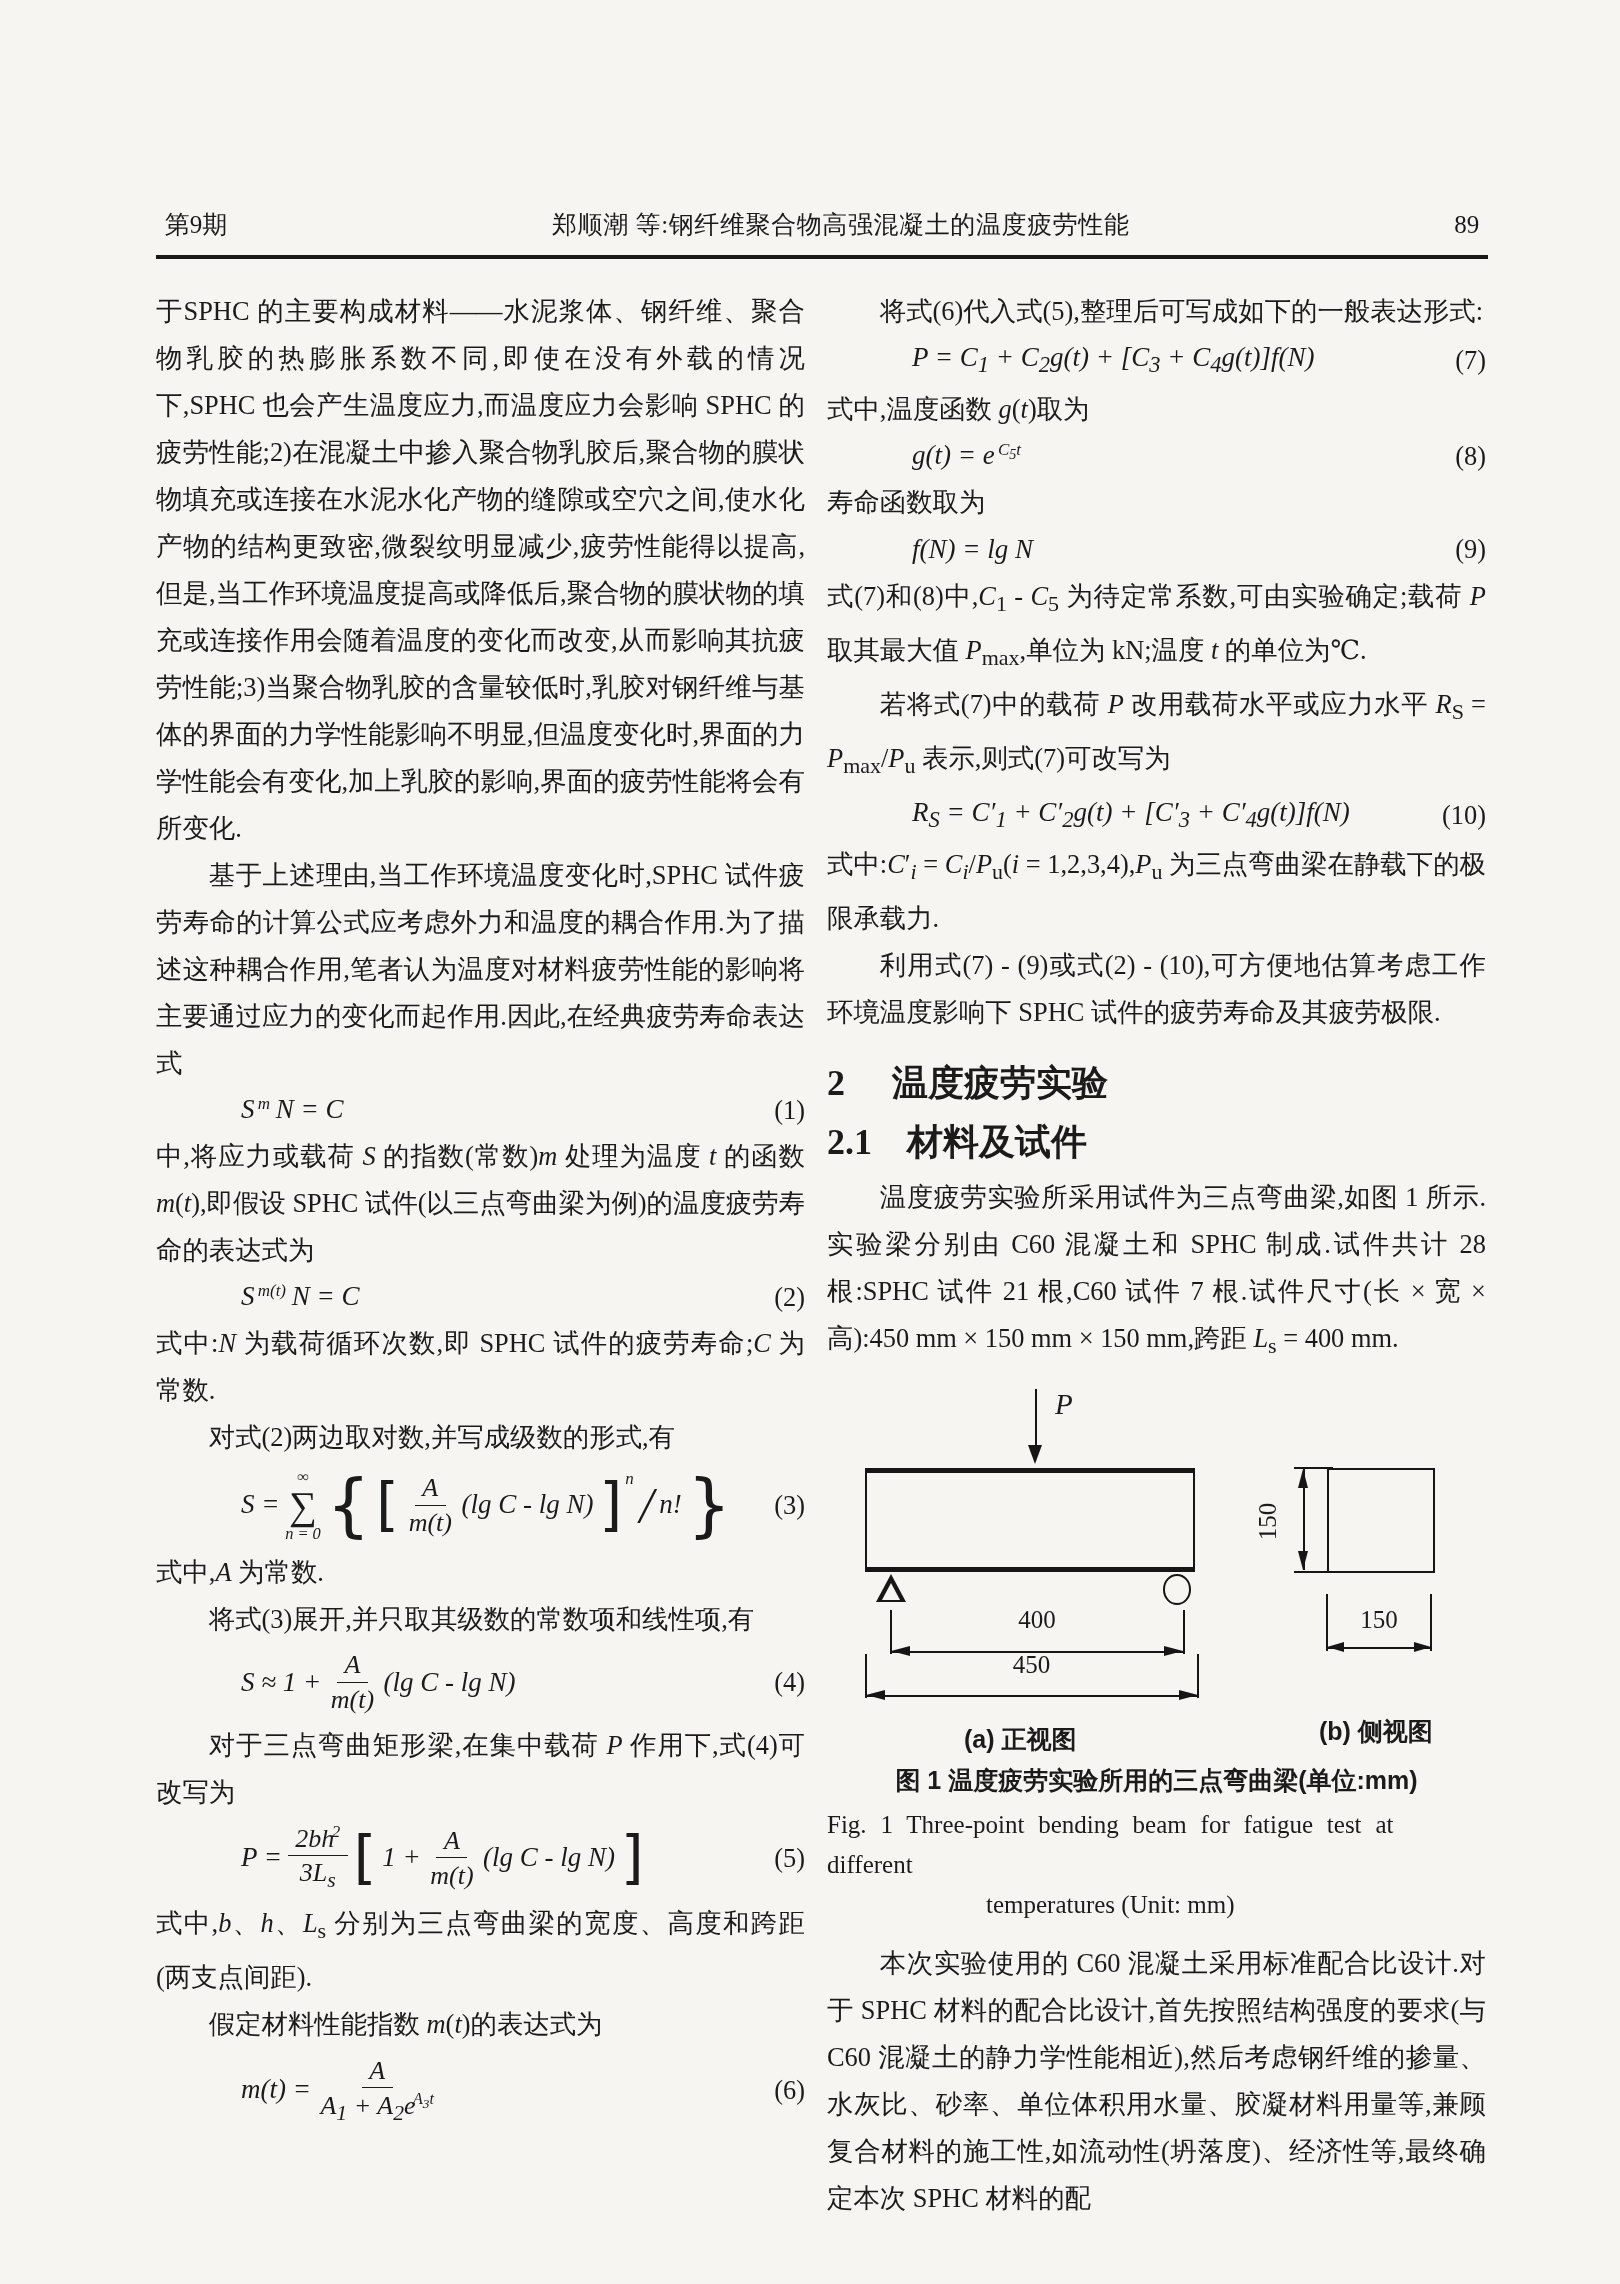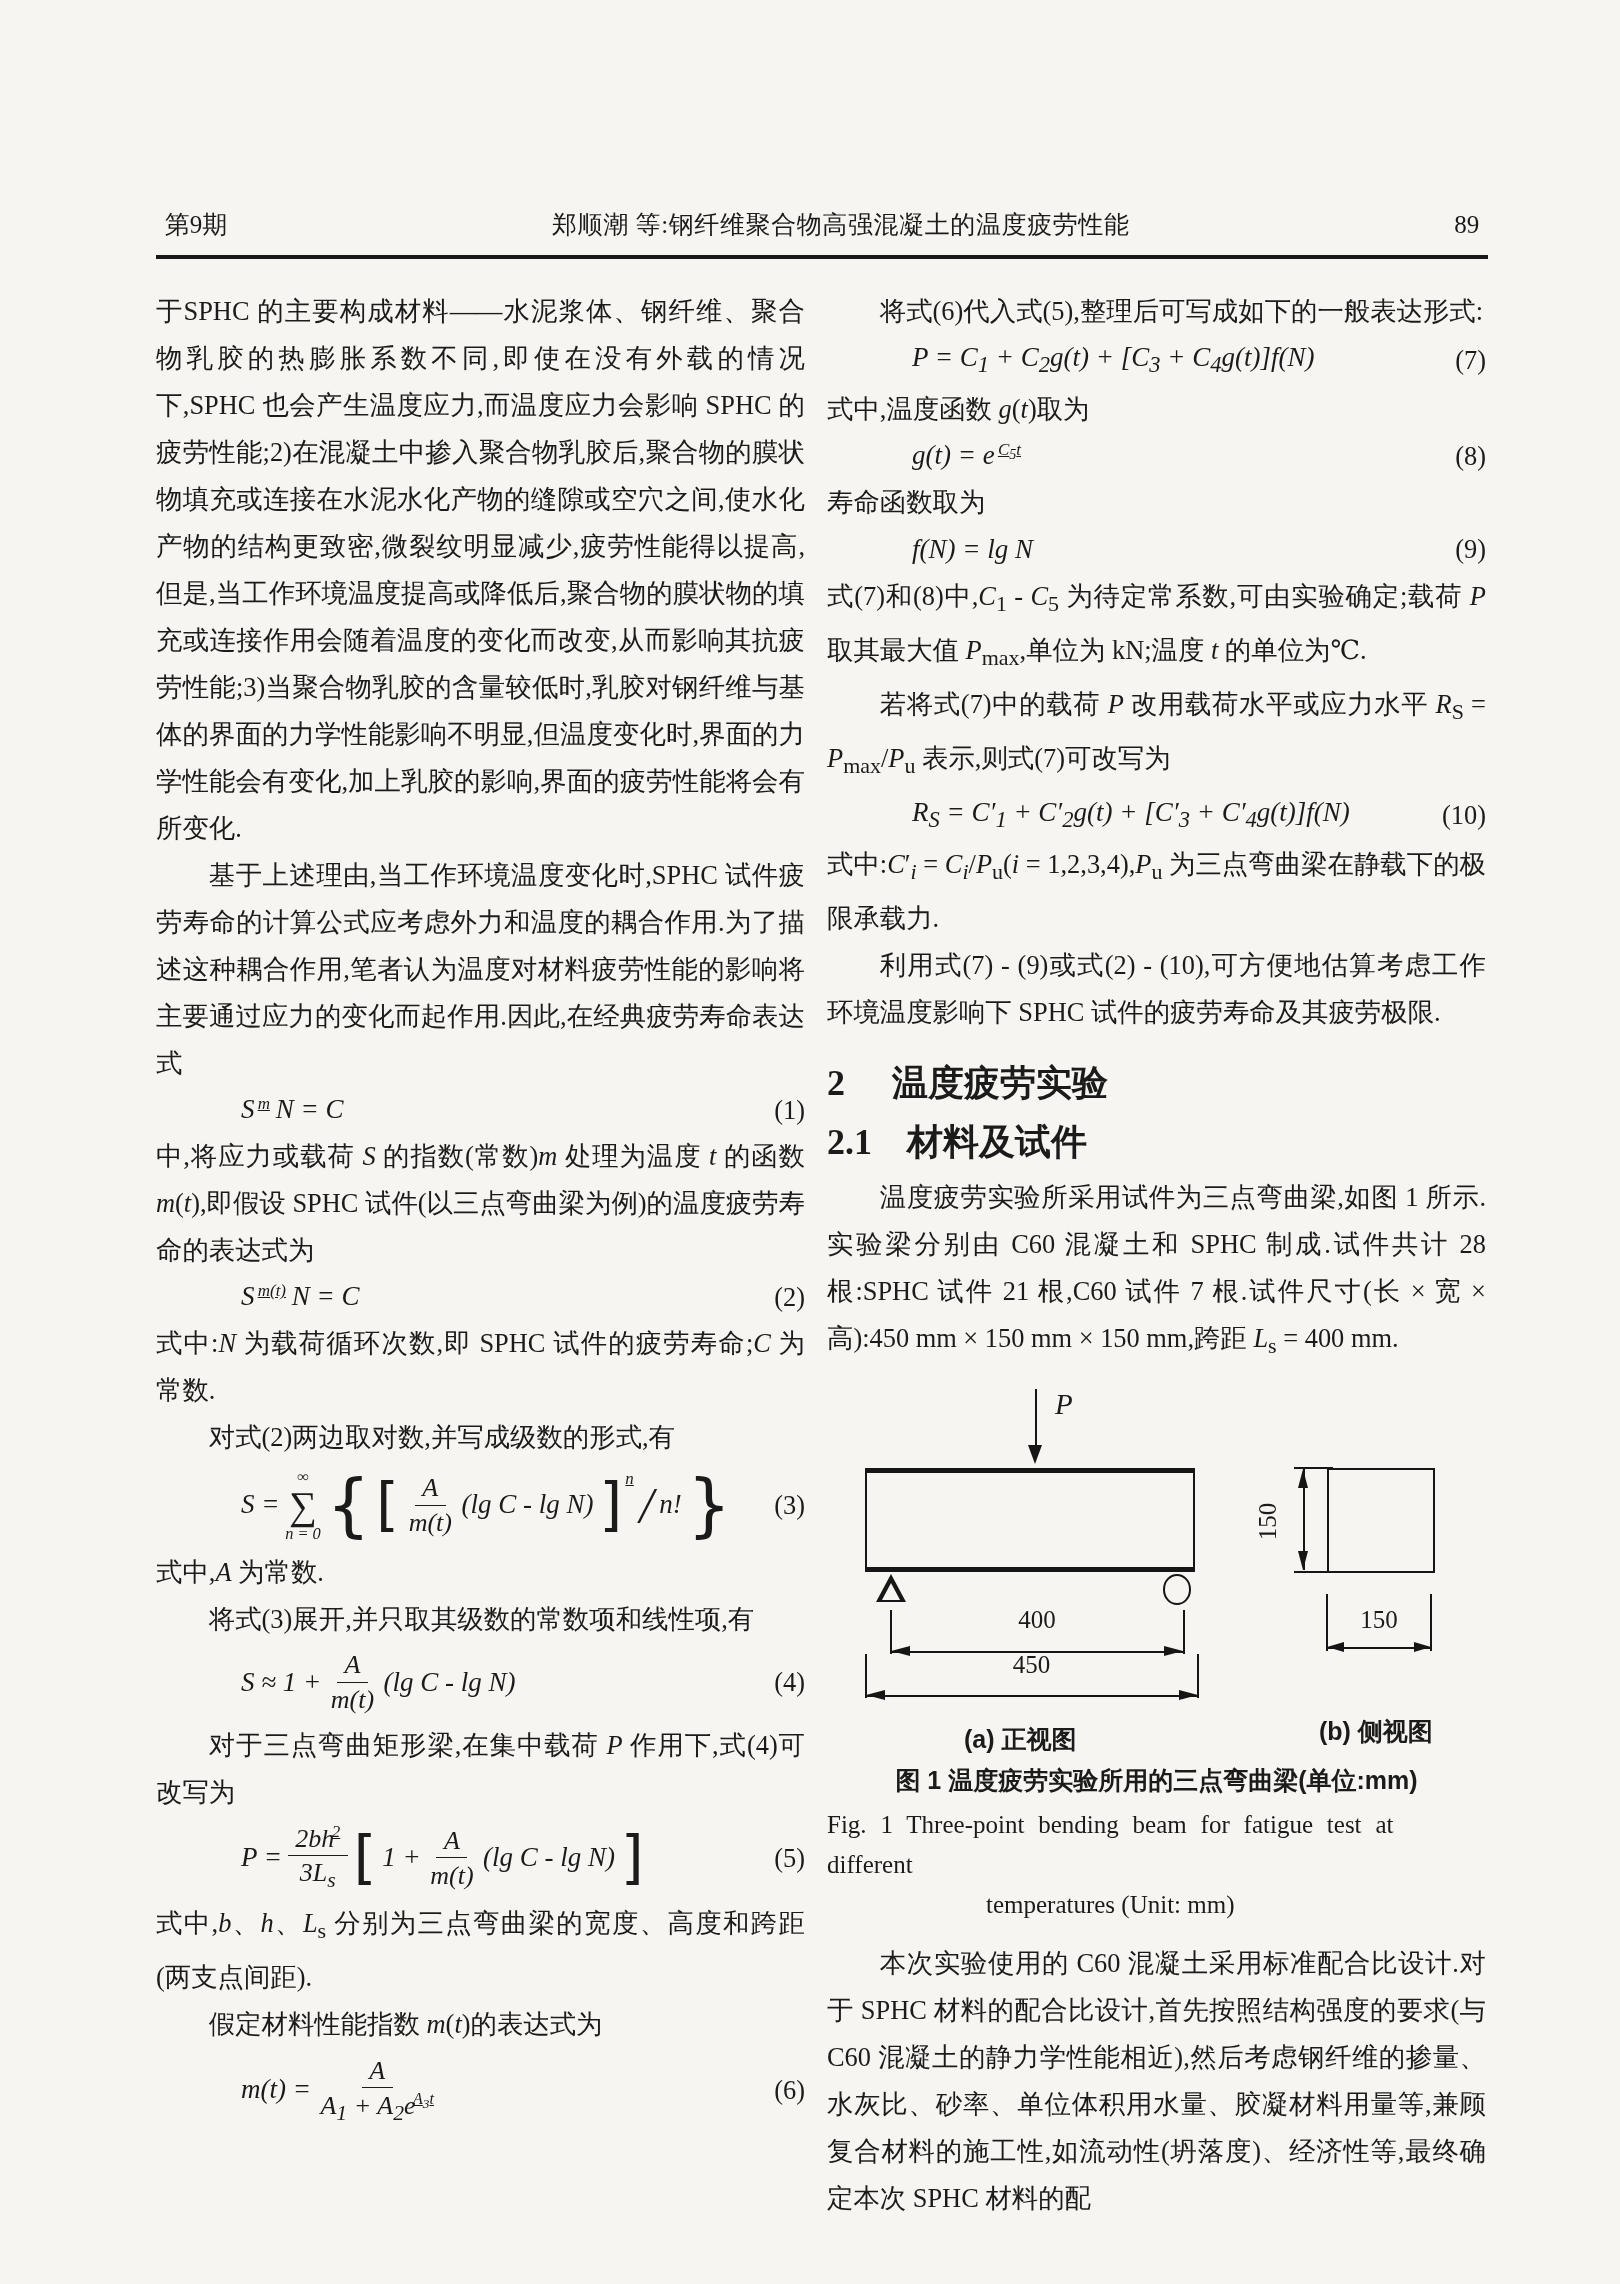--- a/index.html
+++ b/index.html
@@ -19,21 +19,21 @@
   .col{font-size:26.4px;line-height:47px;text-align:justify;}
   .col.left{width:649px;}
   .col.right{width:659px;}
   p{margin:0;}
   p.ind{text-indent:2em;}
   
   .eq{display:flex;align-items:center;justify-content:space-between;
       padding-left:85px;margin:6.3px 0;}
   .ebody{display:inline-flex;align-items:center;gap:5.7px;
          font-style:italic;font-size:27px;line-height:1.25;}
-  .ebody sup, .bsup{align-self:flex-start;font-size:17px;margin-left:-2.5px;margin-top:0;text-decoration:underline;}
+  .ebody sup, .bsup{align-self:flex-start;font-size:17px;margin-left:-2.5px;margin-top:0;}
   .enum{font-style:normal;font-size:26.4px;line-height:1;}
   .frac{display:inline-flex;flex-direction:column;align-items:center;
         font-size:26px;line-height:1.2;}
   .fnum{border-bottom:1.9px solid #1b1b1b;padding:0 7.6px 1.3px 7.6px;}
   .fden{padding:1.3px 3.8px 0 3.8px;}
   .fden sup{font-size:16px;}
   .sum{display:inline-flex;flex-direction:column;align-items:center;line-height:1;}
   .sumtop,.sumbot{font-size:16.4px;line-height:1.1;}
   .sumsym{font-size:39px;font-style:normal;line-height:1;}
   .big{font-style:normal;font-weight:400;line-height:.85;font-family:"DejaVu Sans",sans-serif;}

